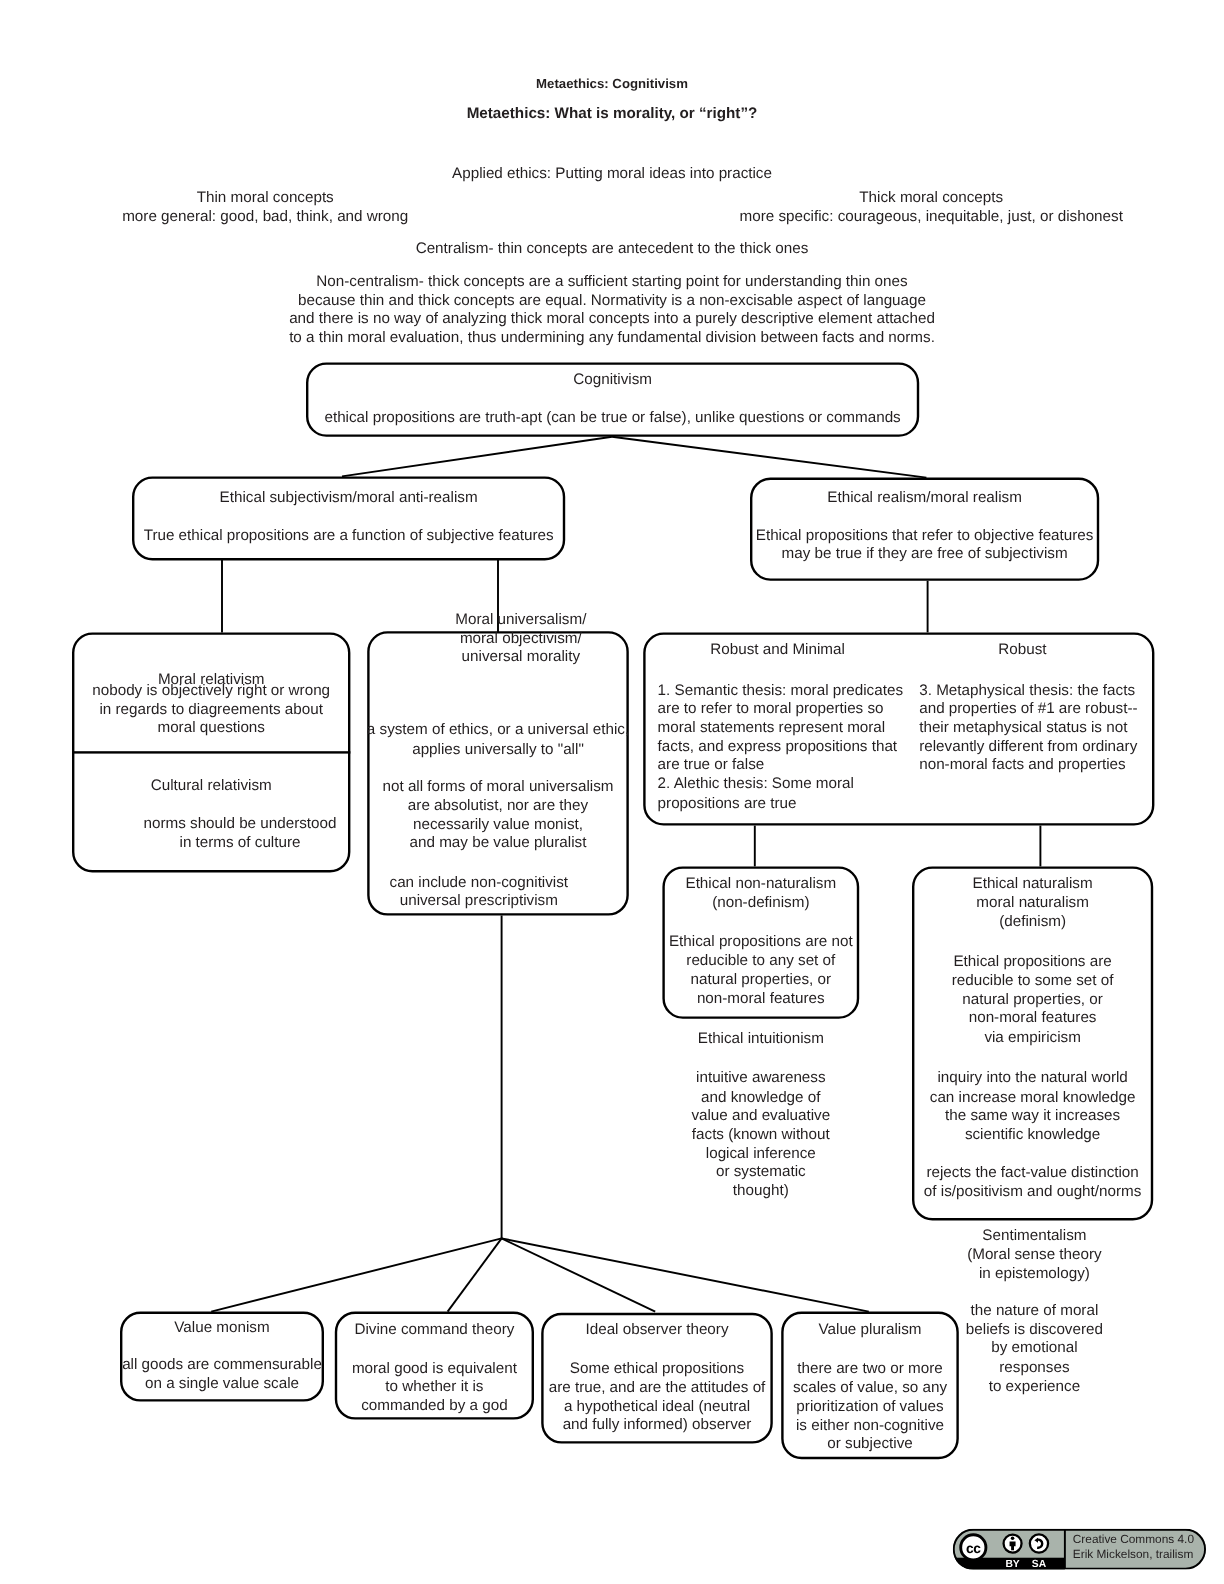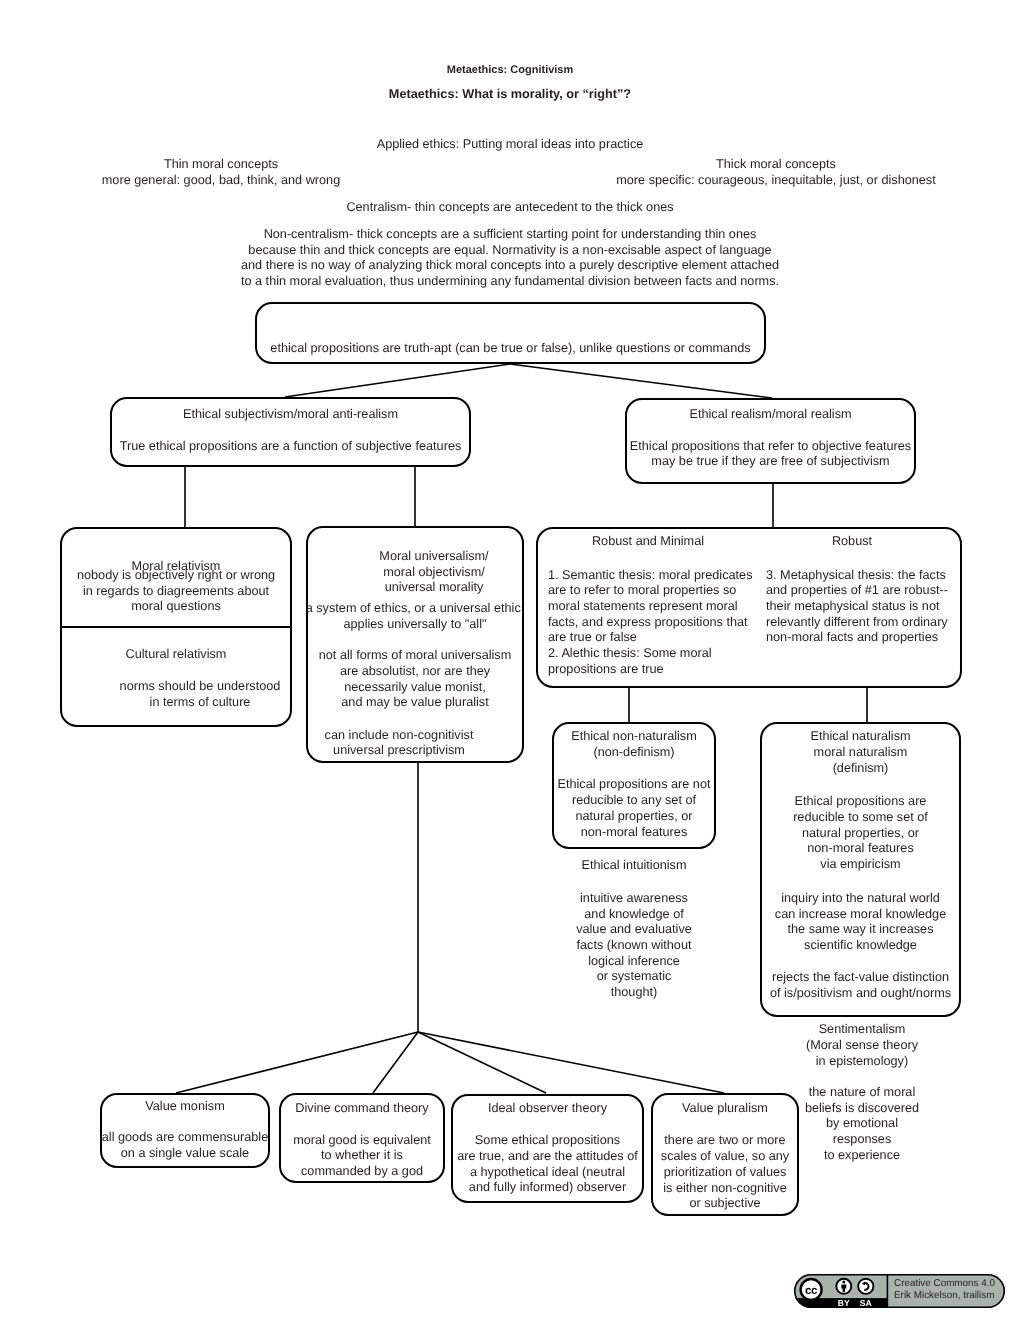--- a/index.html
+++ b/index.html
@@ -47,20 +47,21 @@
   <div class="tx" style="left:558px;top:172.8px;width:436px">more specific: courageous, inequitable, just, or dishonest</div>
 
   <div class="tx" style="left:160px;top:200.2px;width:700px">Centralism- thin concepts are antecedent to the thick ones</div>
 
   <div class="tx" style="left:140px;top:227px;width:740px">Non-centralism- thick concepts are a sufficient starting point for understanding thin ones</div>
   <div class="tx" style="left:140px;top:242.7px;width:740px">because thin and thick concepts are equal. Normativity is a non-excisable aspect of language</div>
   <div class="tx" style="left:140px;top:258.4px;width:740px">and there is no way of analyzing thick moral concepts into a purely descriptive element attached</div>
   <div class="tx" style="left:140px;top:274.1px;width:740px">to a thin moral evaluation, thus undermining any fundamental division between facts and norms.</div>
 
   <div class="box" style="left:255px;top:302px;width:511px;height:62px"></div>
+  <div class="tx" style="left:255px;top:309.3px;width:511px">Cognitivism</div>
   <div class="tx" style="left:255px;top:341.4px;width:511px">ethical propositions are truth-apt (can be true or false), unlike questions or commands</div>
 
   <div class="box" style="left:110px;top:397px;width:361px;height:69.5px"></div>
   <div class="tx" style="left:110px;top:407px;width:361px">Ethical subjectivism/moral anti-realism</div>
   <div class="tx" style="left:110px;top:438.7px;width:361px">True ethical propositions are a function of subjective features</div>
 
   <div class="box" style="left:625px;top:398px;width:291px;height:86px"></div>
   <div class="tx" style="left:625px;top:407px;width:291px">Ethical realism/moral realism</div>
   <div class="tx" style="left:625px;top:438.7px;width:291px">Ethical propositions that refer to objective features
 may be true if they are free of subjectivism</div>
@@ -69,21 +70,21 @@
   <div class="divider" style="position:absolute;left:60px;top:626.2px;width:232px;height:1.9px;background:#000"></div>
   <div class="tx" style="left:60px;top:559px;width:232px">Moral relativism</div>
   <div class="tx" style="left:60px;top:567.8px;width:232px">nobody is objectively right or wrong
 in regards to diagreements about
 moral questions</div>
   <div class="tx" style="left:60px;top:647.3px;width:232px">Cultural relativism</div>
   <div class="tx" style="left:60px;top:679.3px;width:280px">norms should be understood
 in terms of culture</div>
 
   <div class="box" style="left:306px;top:526px;width:218px;height:237px"></div>
-  <div class="tx" style="left:306px;top:549px;width:256px">Moral universalism/
+  <div class="tx" style="left:306px;top:509px;width:256px">Moral universalism/
 moral objectivism/
 universal morality</div>
   <div class="tx" style="left:298px;top:600.9px;width:234px">a system of ethics, or a universal ethic,
 applies universally to "all"</div>
   <div class="tx" style="left:306px;top:648.2px;width:218px">not all forms of moral universalism
 are absolutist, nor are they
 necessarily value monist,
 and may be value pluralist</div>
   <div class="tx" style="left:306px;top:727.5px;width:186px">can include non-cognitivist
 universal prescriptivism</div>

